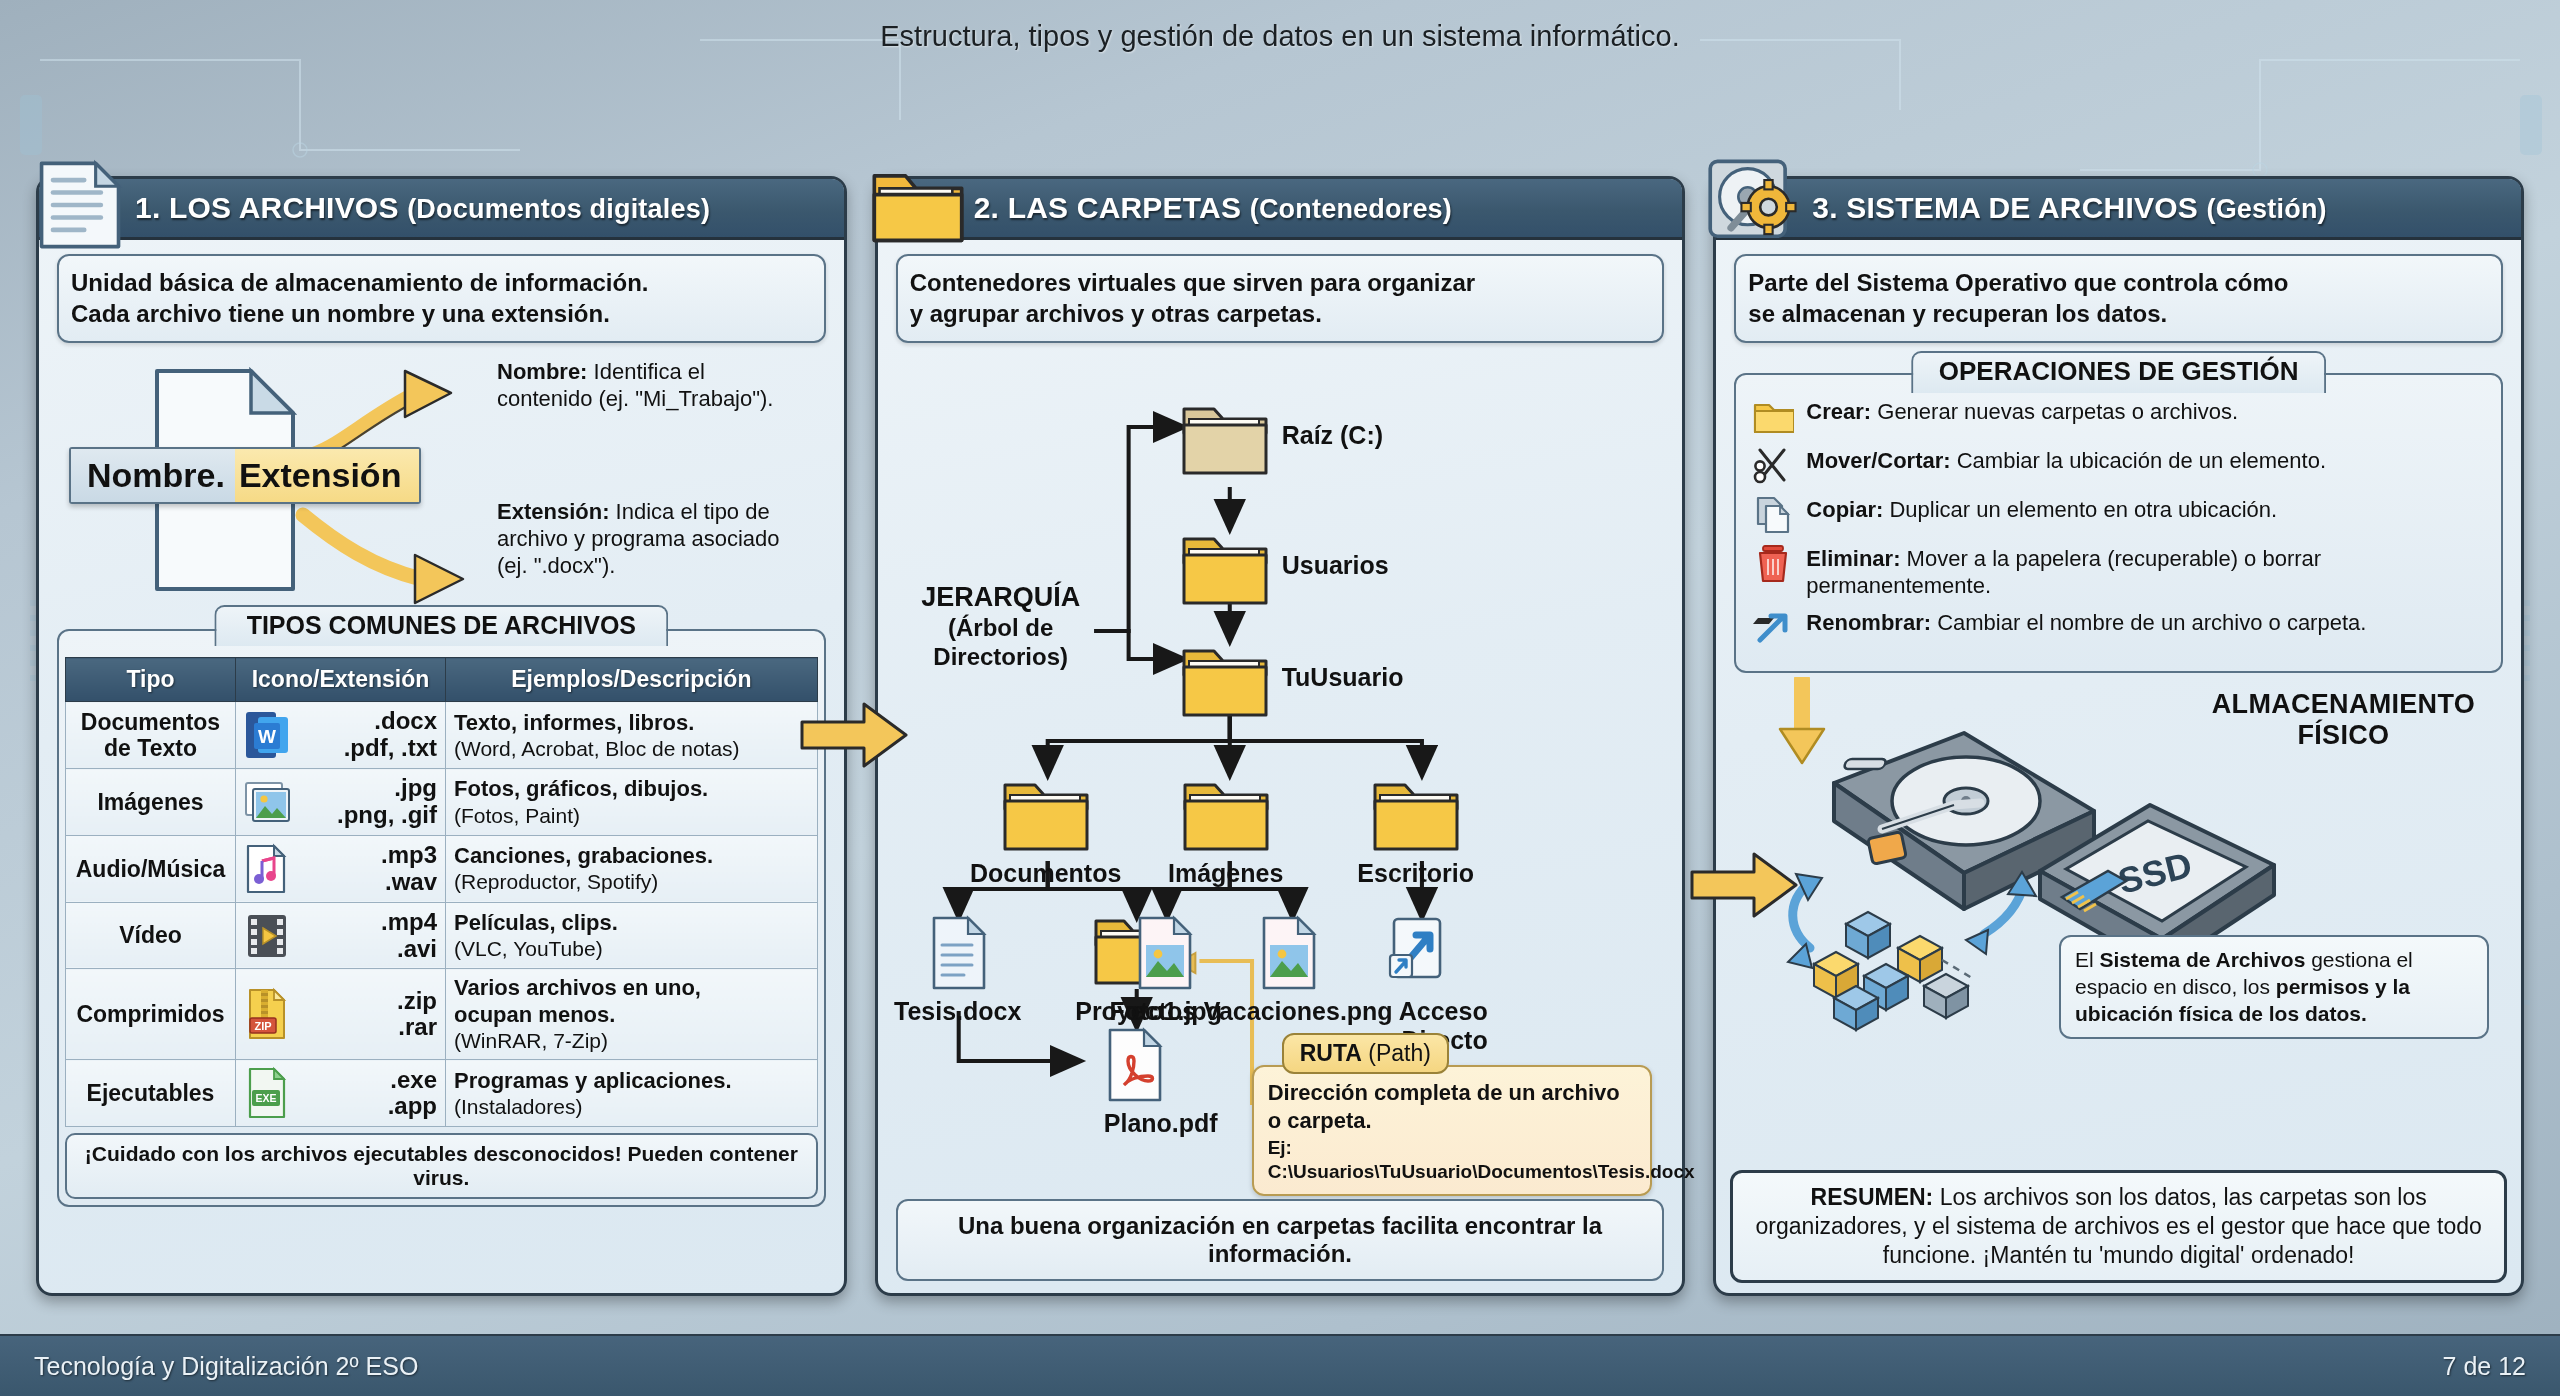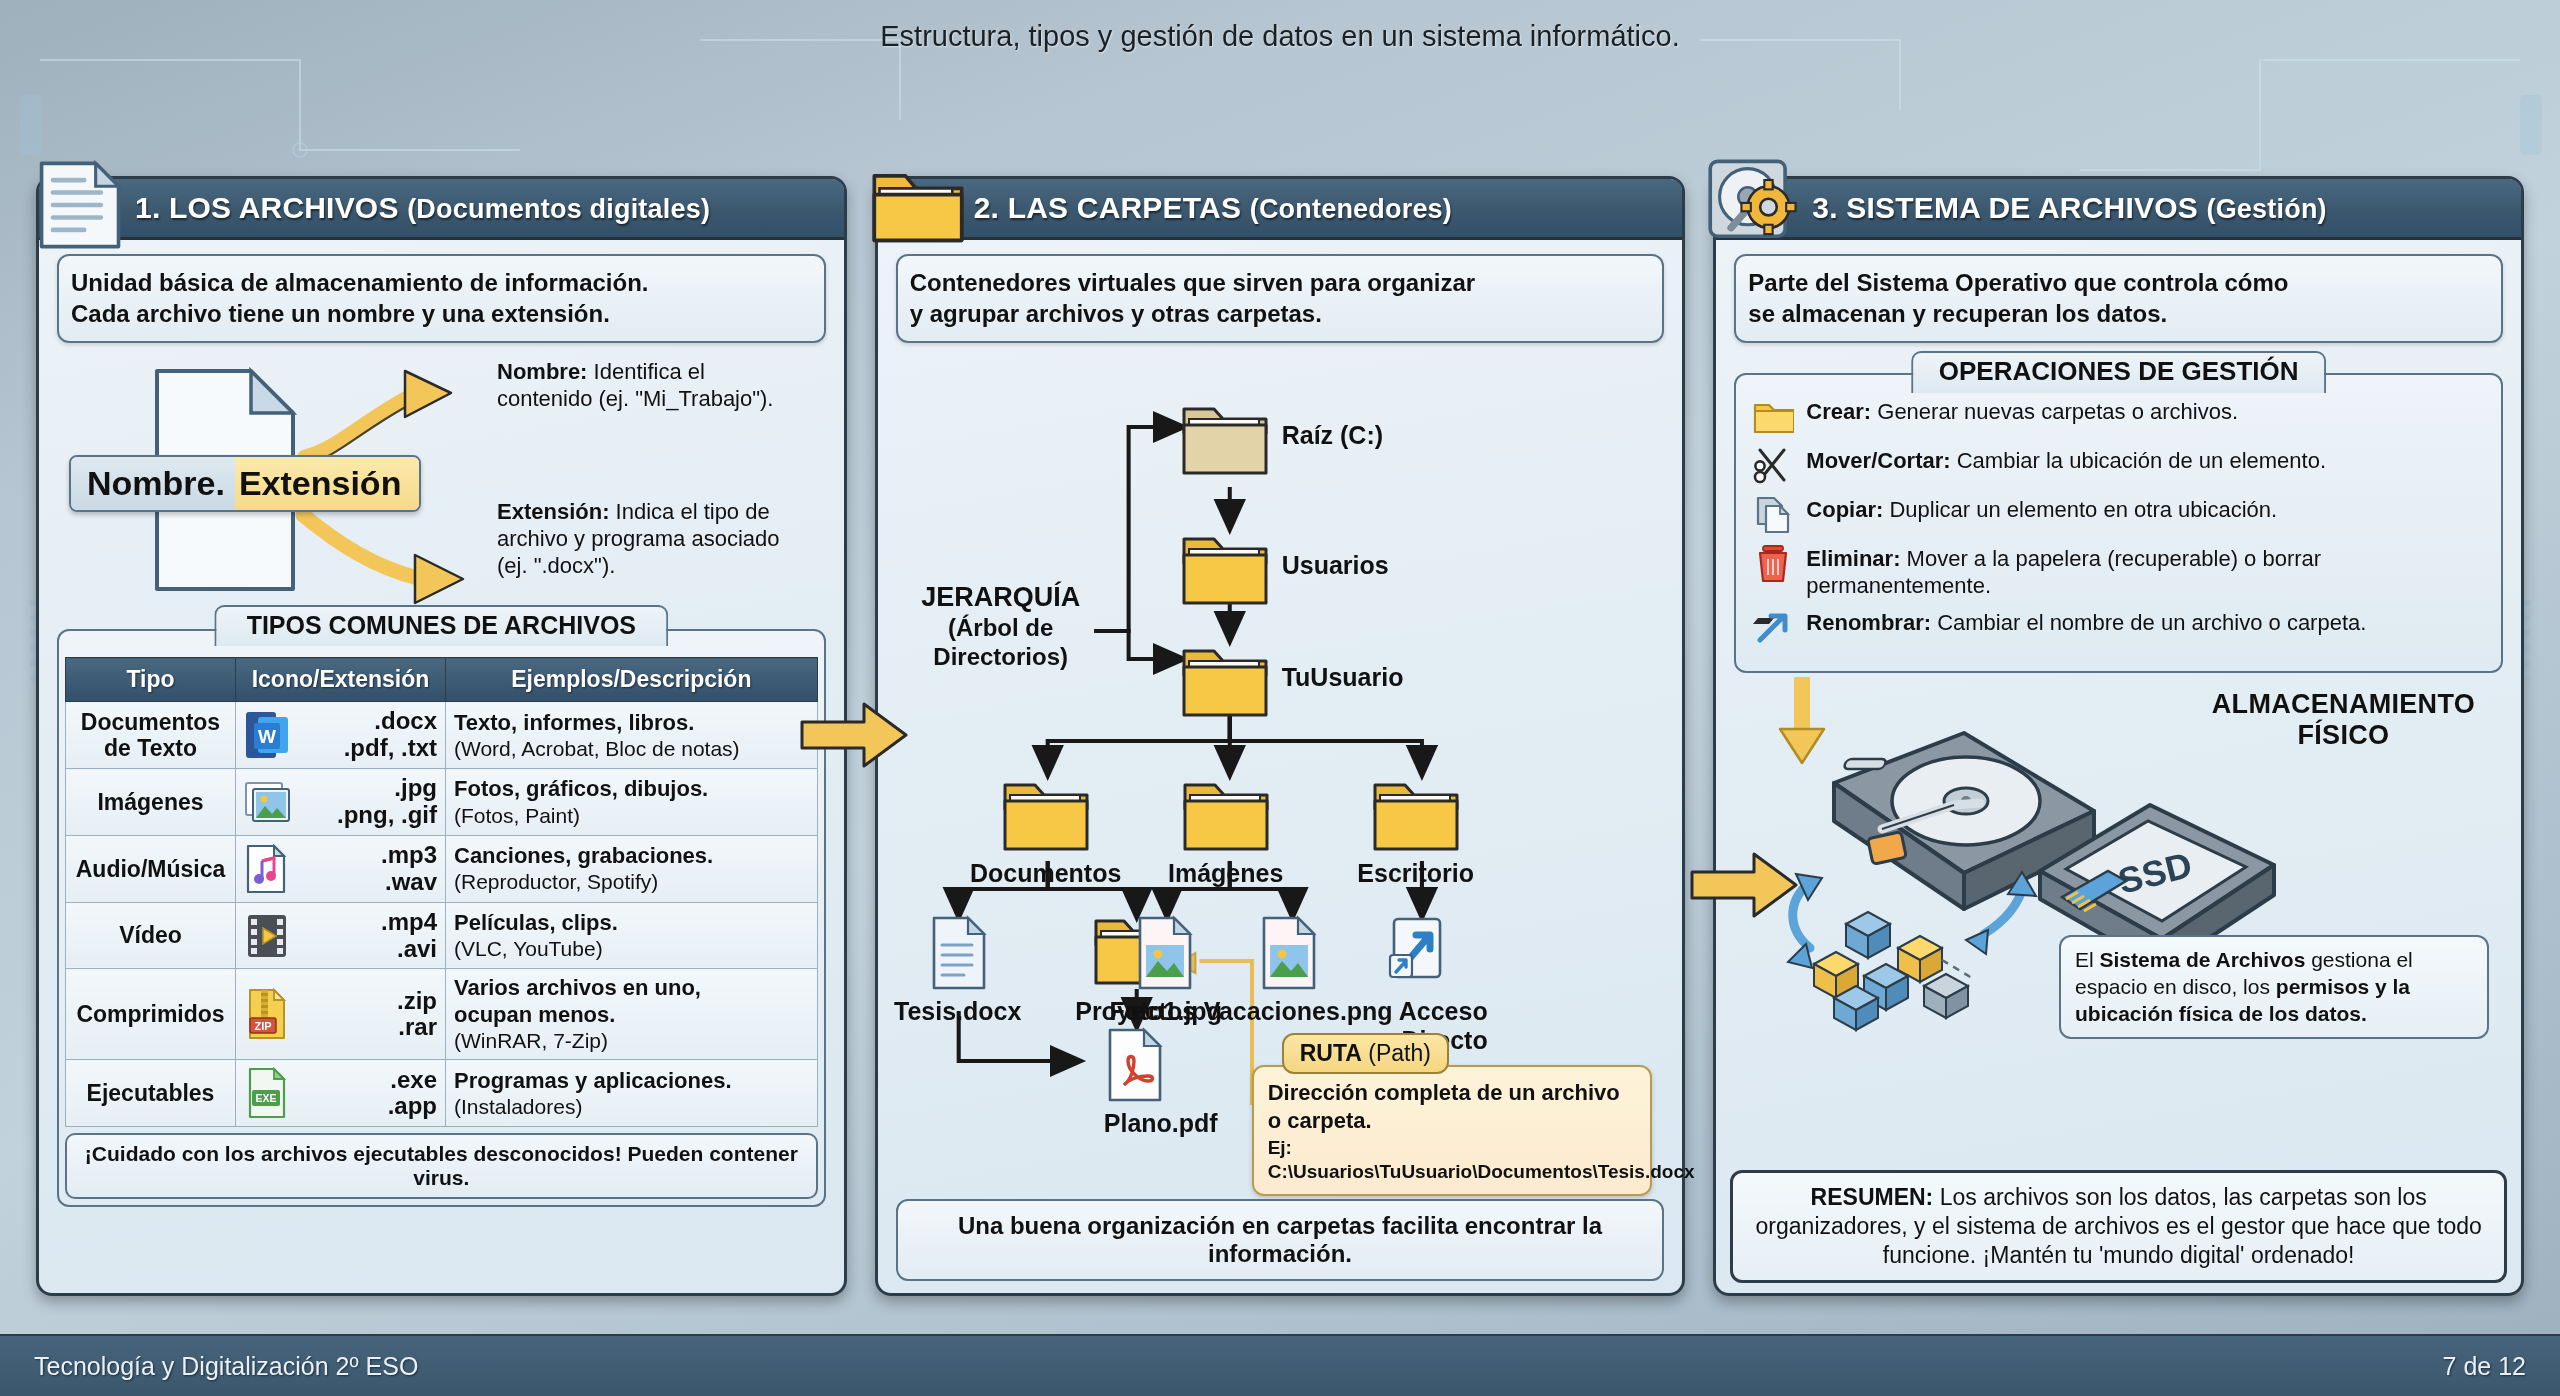--- a/index.html
+++ b/index.html
@@ -56,22 +56,22 @@
     border: 2px solid #5a7387; border-radius: 12px;
     background: linear-gradient(180deg,#f2f7fa,#e2ecf3);
     padding: 12px 12px; font-size: 24px; font-weight: bold; line-height: 1.28;
     box-shadow: 0 2px 4px rgba(0,0,0,.14);
   }
 
   
   .c1-diagram { position: relative; height: 268px; margin-top: 8px; }
   .doc-shape { position: absolute; left: 92px; top: 14px; width: 150px; height: 230px; }
   .nameext {
-    position: absolute; left: 12px; top: 104px;
-    border: 2px solid #5a7387; border-radius: 8px; overflow: hidden;
+    position: absolute; left: 12px; top: 96px;
+    border: 2px solid #5a7387; border-radius: 3px; overflow: hidden;
     display: flex; font-size: 34px; font-weight: bold;
     box-shadow: 0 3px 5px rgba(0,0,0,.22); z-index: 4;
   }
   .nameext .a { background: linear-gradient(180deg,#dfe9f0,#c9d9e5); padding: 7px 10px 7px 16px; }
   .nameext .b { background: linear-gradient(180deg,#fbe9ae,#f6da86); padding: 7px 18px 7px 4px; }
   .callout { position: absolute; font-size: 22px; line-height: 1.22; }
   .callout b { font-weight: bold; }
   .c1-arrow { position: absolute; }
 
   .table-wrap { position: relative; margin-top: 10px;

